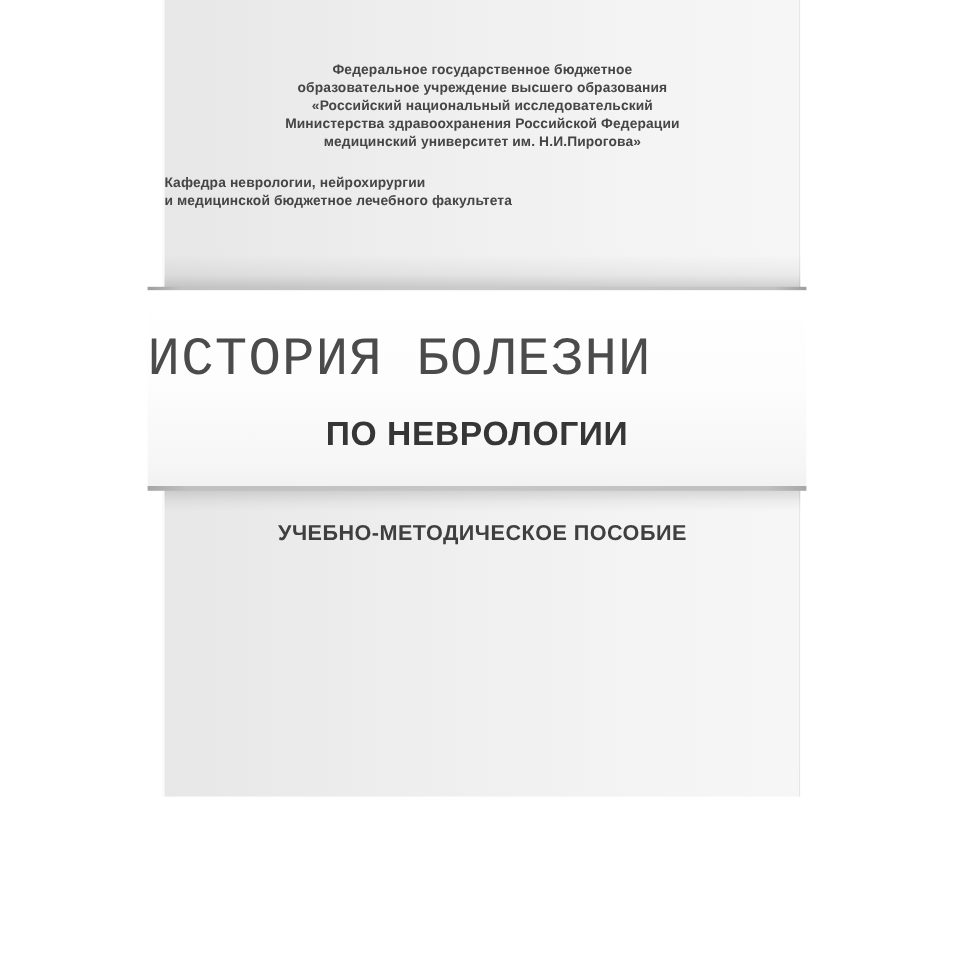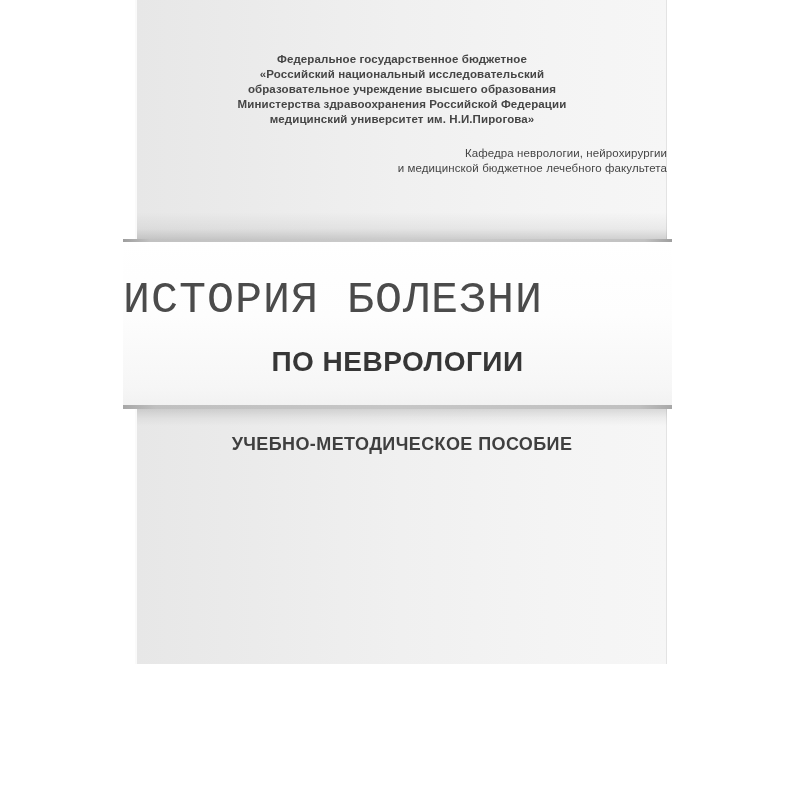--- a/index.html
+++ b/index.html
@@ -55,23 +55,23 @@
     font-weight: bold;
     line-height: 15px;
     color: #454545;
     letter-spacing: 0.1px;
   }
   .department {
     position: absolute;
     left: 0;
     right: 0;
     top: 146px;
-    text-align: right;
+    text-align: left;
     font-size: 11.5px;
-    font-weight: normal;
+    font-weight: bold;
     line-height: 15px;
     color: #454545;
     letter-spacing: 0.1px;
   }
   .hdr-line { display: block; }
   
   .band {
     position: absolute;
     left: 123px;
     top: 240px;
@@ -150,22 +150,22 @@
 </style>
 </head>
 <body>
 
 <div class="scene">
 
   <div class="cover">
 
     <div class="institution">
       <span class="hdr-line">Федеральное государственное бюджетное</span>
+      <span class="hdr-line">образовательное учреждение высшего образования</span>
       <span class="hdr-line">«Российский национальный исследовательский</span>
-      <span class="hdr-line">образовательное учреждение высшего образования</span>
       <span class="hdr-line">Министерства здравоохранения Российской Федерации</span>
       <span class="hdr-line">медицинский университет им. Н.И.Пирогова»</span>
     </div>
 
     <div class="department">
       <span class="hdr-line">Кафедра неврологии, нейрохирургии</span>
       <span class="hdr-line">и медицинской бюджетное лечебного факультета</span>
     </div>
 
     <div class="band-top-shadow"></div>

